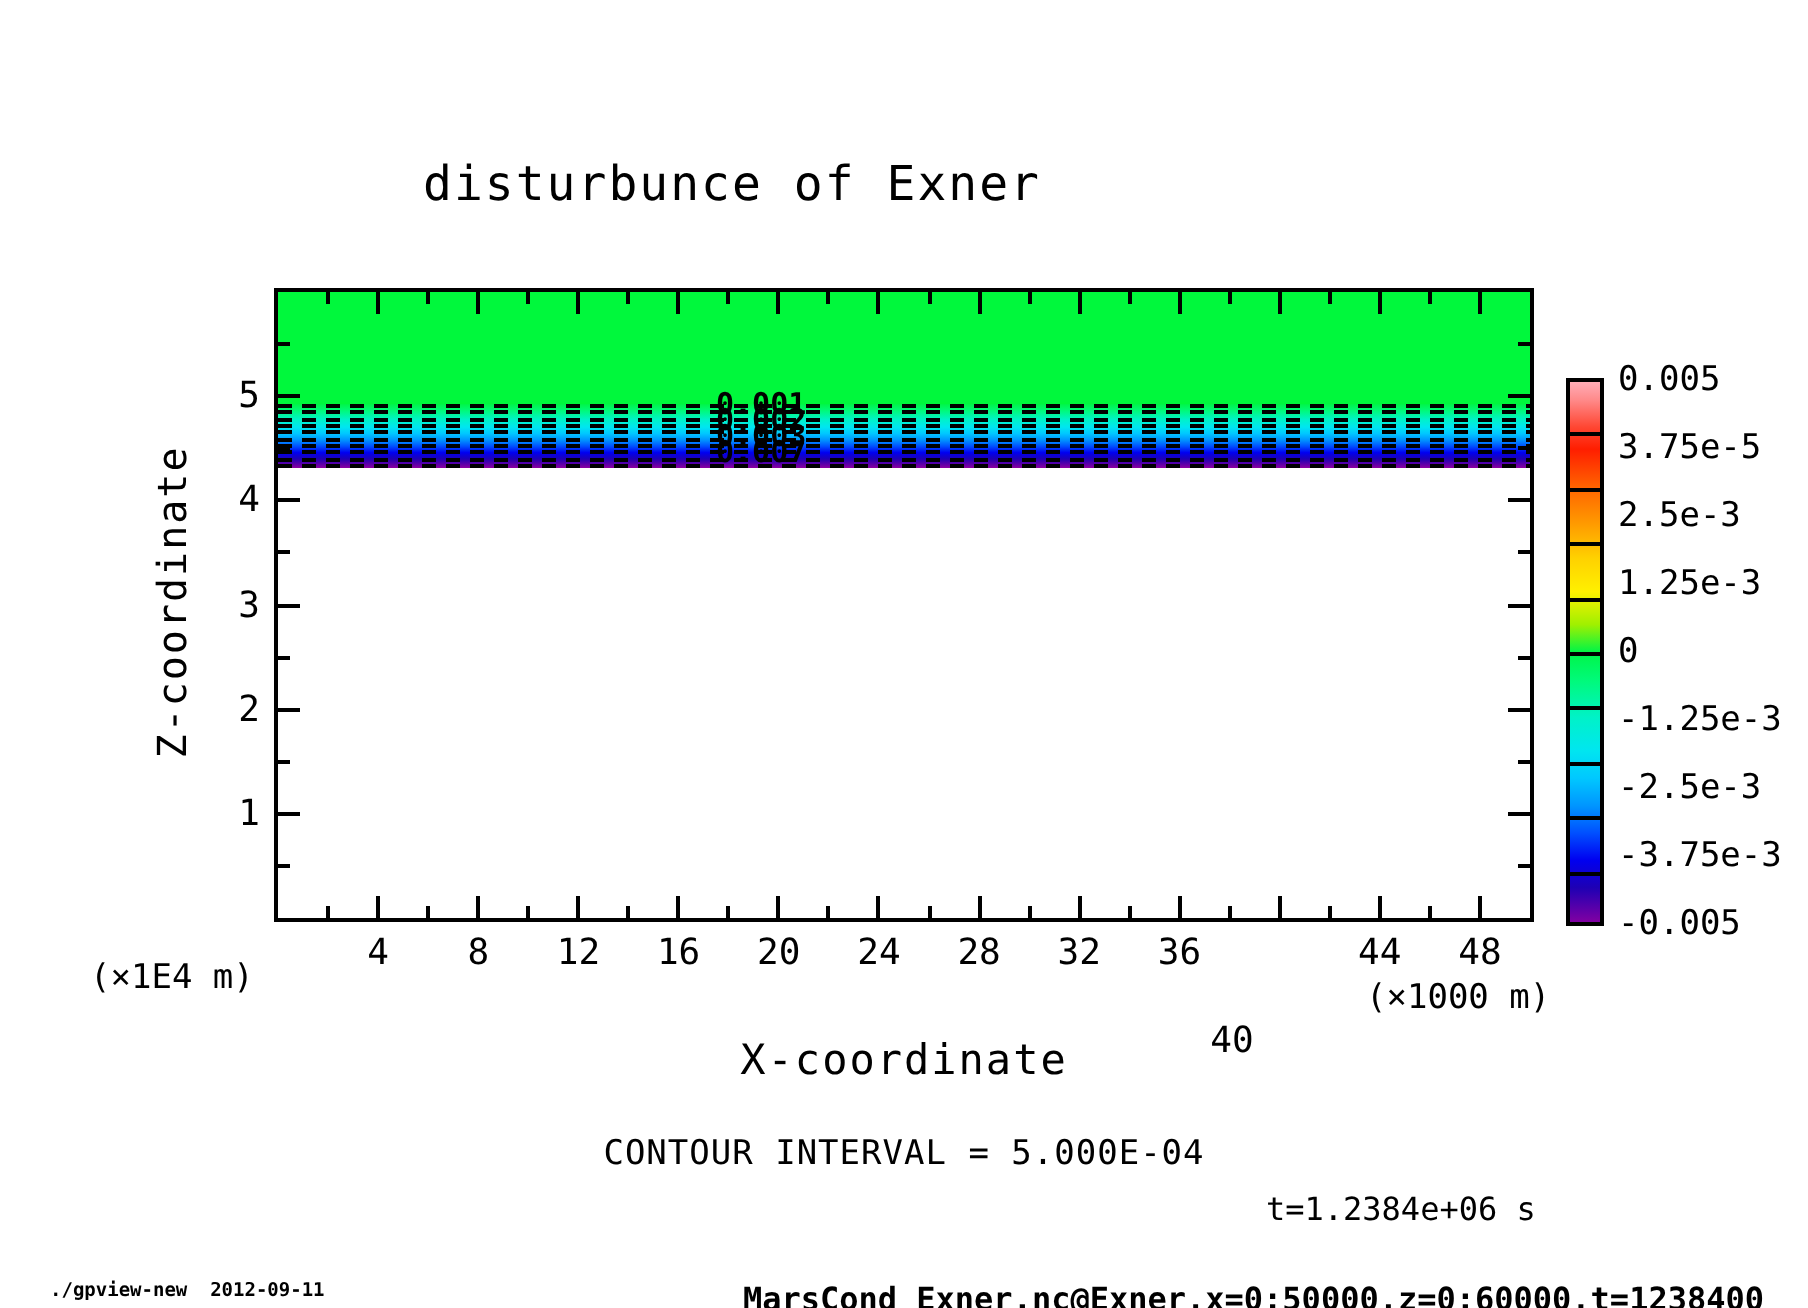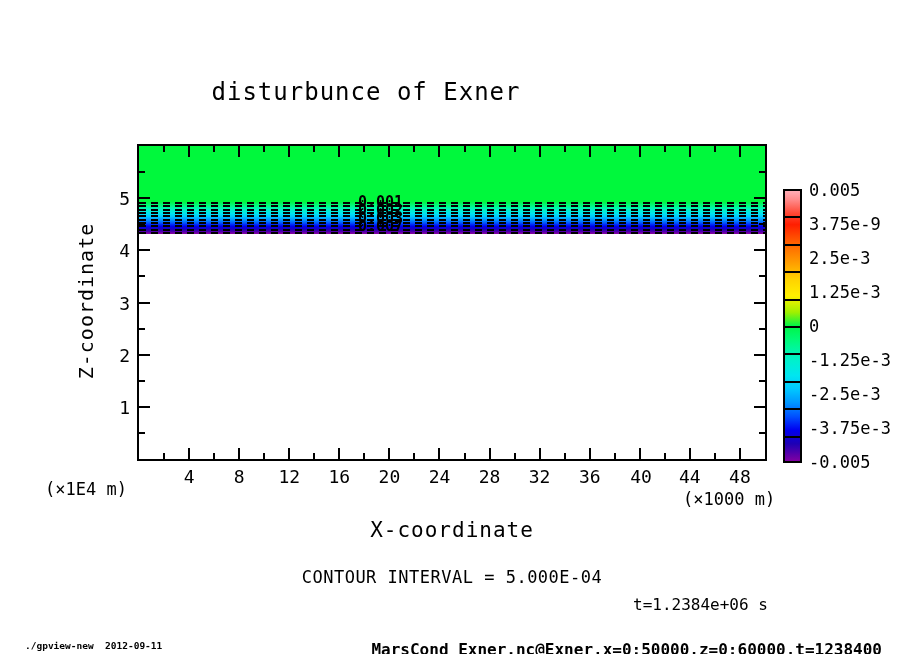--- a/index.html
+++ b/index.html
@@ -140,21 +140,21 @@
   <div id="xticklabels">
       <div class="t xlab" style="left: 189.08px;">4</div>
       <div class="t xlab" style="left: 239.16px;">8</div>
       <div class="t xlab" style="left: 289.24px;">12</div>
       <div class="t xlab" style="left: 339.32px;">16</div>
       <div class="t xlab" style="left: 389.4px;">20</div>
       <div class="t xlab" style="left: 439.48px;">24</div>
       <div class="t xlab" style="left: 489.56px;">28</div>
       <div class="t xlab" style="left: 539.64px;">32</div>
       <div class="t xlab" style="left: 589.72px;">36</div>
-      <div class="t xlab" style="left: 641px;">40</div>
+      <div class="t xlab" style="left: 616px; margin-top: 44px;">40</div>
       <div class="t xlab" style="left: 689.88px; text-align: center;">44</div>
       <div class="t xlab" style="left: 739.96px;">48</div>
     </div>
   <div id="yticklabels">
       <div class="t ylab" style="top: 406.833px;">1</div>
       <div class="t ylab" style="top: 354.667px;">2</div>
       <div class="t ylab" style="top: 302.5px;">3</div>
       <div class="t ylab" style="top: 250.333px;">4</div>
       <div class="t ylab" style="top: 198.167px;">5</div>
     </div>
@@ -174,21 +174,21 @@
         <div class="cbar-box" style="top: 109.6px; height: 29.4px;"></div>
         <div class="cbar-box" style="top: 137px; height: 29.4px;"></div>
         <div class="cbar-box" style="top: 164.4px; height: 29.4px;"></div>
         <div class="cbar-box" style="top: 191.8px; height: 29.4px;"></div>
         <div class="cbar-box" style="top: 219.2px; height: 29.4px;"></div>
         <div class="cbar-box" style="top: 246.6px; height: 27.4px;"></div>
       </div>
   </div>
   <div id="cbar-labels">
       <div class="t cbar-lab" style="top: 190px;">0.005</div>
-      <div class="t cbar-lab" style="top: 224px;">3.75e-9</div>
+      <div class="t cbar-lab" style="top: 224px;">3.75e-5</div>
       <div class="t cbar-lab" style="top: 258px;">2.5e-3</div>
       <div class="t cbar-lab" style="top: 292px;">1.25e-3</div>
       <div class="t cbar-lab" style="top: 326px;">0</div>
       <div class="t cbar-lab" style="top: 360px;">-1.25e-3</div>
       <div class="t cbar-lab" style="top: 394px;">-2.5e-3</div>
       <div class="t cbar-lab" style="top: 428px;">-3.75e-3</div>
       <div class="t cbar-lab" style="top: 462px;">-0.005</div>
     </div>
 
   <div class="t" id="contour-interval">CONTOUR INTERVAL = 5.000E-04</div>

